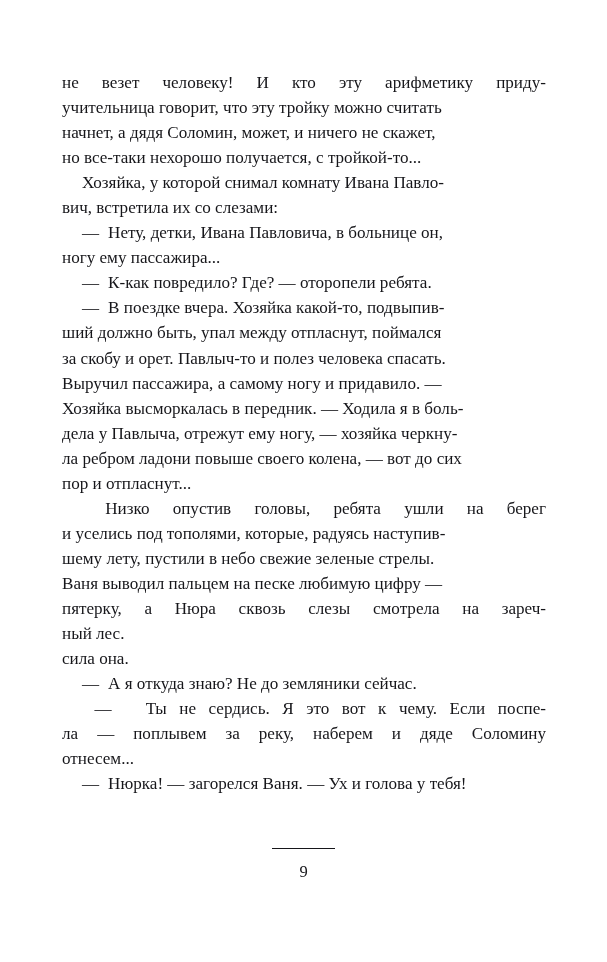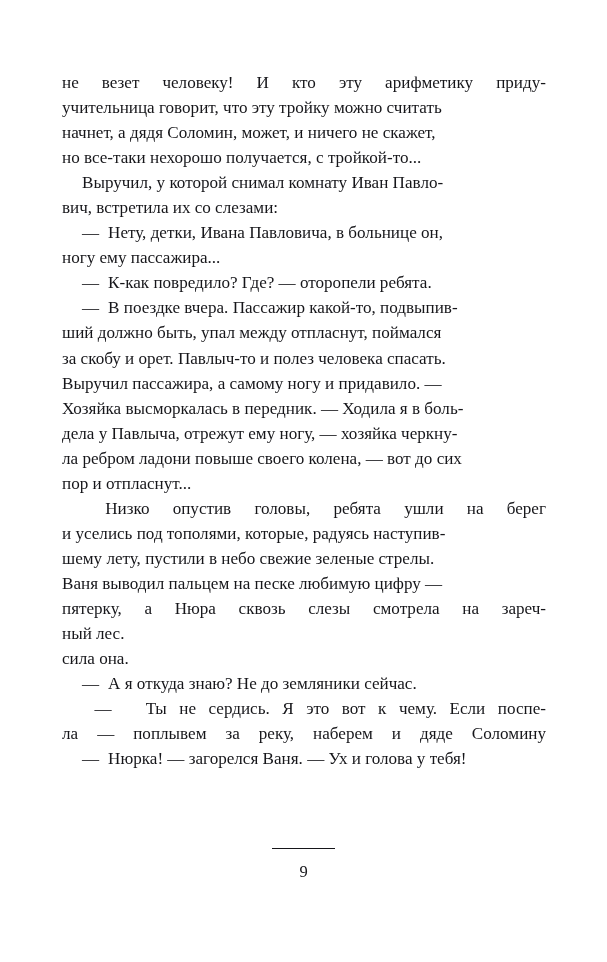--- a/index.html
+++ b/index.html
@@ -83,32 +83,32 @@
 <div class="page">
 
   <div class="text-block" id="text-block">
       <p class="para">
         <span class="line justify"><span>не</span><span>везет</span><span>человеку!</span><span>И</span><span>кто</span><span>эту</span><span>арифметику</span><span>приду-</span></span>
         <span class="line"><span>учительница говорит, что эту тройку можно считать</span></span>
         <span class="line"><span>начнет, а дядя Соломин, может, и ничего не скажет,</span></span>
         <span class="line"><span>но все-таки нехорошо получается, с тройкой-то...</span></span>
       </p>
       <p class="para">
-        <span class="line"><span class="indent"></span><span>Выручил, у которой снимал комнату Иван Павло-</span></span>
+        <span class="line"><span class="indent"></span><span>Хозяйка, у которой снимал комнату Ивана Павло-</span></span>
         <span class="line"><span>вич, встретила их со слезами:</span></span>
       </p>
       <p class="para">
         <span class="line"><span class="indent"></span><span>—</span><span class="dash-gap"></span><span>Нету, детки, Ивана Павловича, в больнице он,</span></span>
         <span class="line"><span>ногу ему пассажира...</span></span>
       </p>
       <p class="para">
         <span class="line"><span class="indent"></span><span>—</span><span class="dash-gap"></span><span>К-как повредило? Где? — оторопели ребята.</span></span>
       </p>
       <p class="para">
-        <span class="line"><span class="indent"></span><span>—</span><span class="dash-gap"></span><span>В поездке вчера. Пассажир какой-то, подвыпив-</span></span>
+        <span class="line"><span class="indent"></span><span>—</span><span class="dash-gap"></span><span>В поездке вчера. Хозяйка какой-то, подвыпив-</span></span>
         <span class="line"><span>ший должно быть, упал между отпласнут, поймался</span></span>
         <span class="line"><span>за скобу и орет. Павлыч-то и полез человека спасать.</span></span>
         <span class="line"><span>Выручил пассажира, а самому ногу и придавило. —</span></span>
         <span class="line"><span>Хозяйка высморкалась в передник. — Ходила я в боль-</span></span>
         <span class="line"><span>дела у Павлыча, отрежут ему ногу, — хозяйка черкну-</span></span>
         <span class="line"><span>ла ребром ладони повыше своего колена, — вот до сих</span></span>
         <span class="line"><span>пор и отпласнут...</span></span>
       </p>
       <p class="para">
         <span class="line justify"><span class="indent"></span><span>Низко</span><span>опустив</span><span>головы,</span><span>ребята</span><span>ушли</span><span>на</span><span>берег</span></span>
@@ -120,20 +120,21 @@
       </p>
       <p class="para">
         <span class="line"><span>сила она.</span></span>
       </p>
       <p class="para">
         <span class="line"><span class="indent"></span><span>—</span><span class="dash-gap"></span><span>А я откуда знаю? Не до земляники сейчас.</span></span>
       </p>
       <p class="para">
         <span class="line justify"><span class="indent"></span><span>—</span><span class="dash-gap"></span><span>Ты</span><span>не</span><span>сердись.</span><span>Я</span><span>это</span><span>вот</span><span>к</span><span>чему.</span><span>Если</span><span>поспе-</span></span>
         <span class="line justify"><span>ла</span><span>—</span><span>поплывем</span><span>за</span><span>реку,</span><span>наберем</span><span>и</span><span>дяде</span><span>Соломину</span></span>
+        <span class="line"><span>отнесем...</span></span>
       </p>
       <p class="para">
         <span class="line"><span class="indent"></span><span>—</span><span class="dash-gap"></span><span>Нюрка! — загорелся Ваня. — Ух и голова у тебя!</span></span>
       </p>
     </div>
 
   <div class="divider-wrap">
     <span class="divider"></span>
   </div>
 

